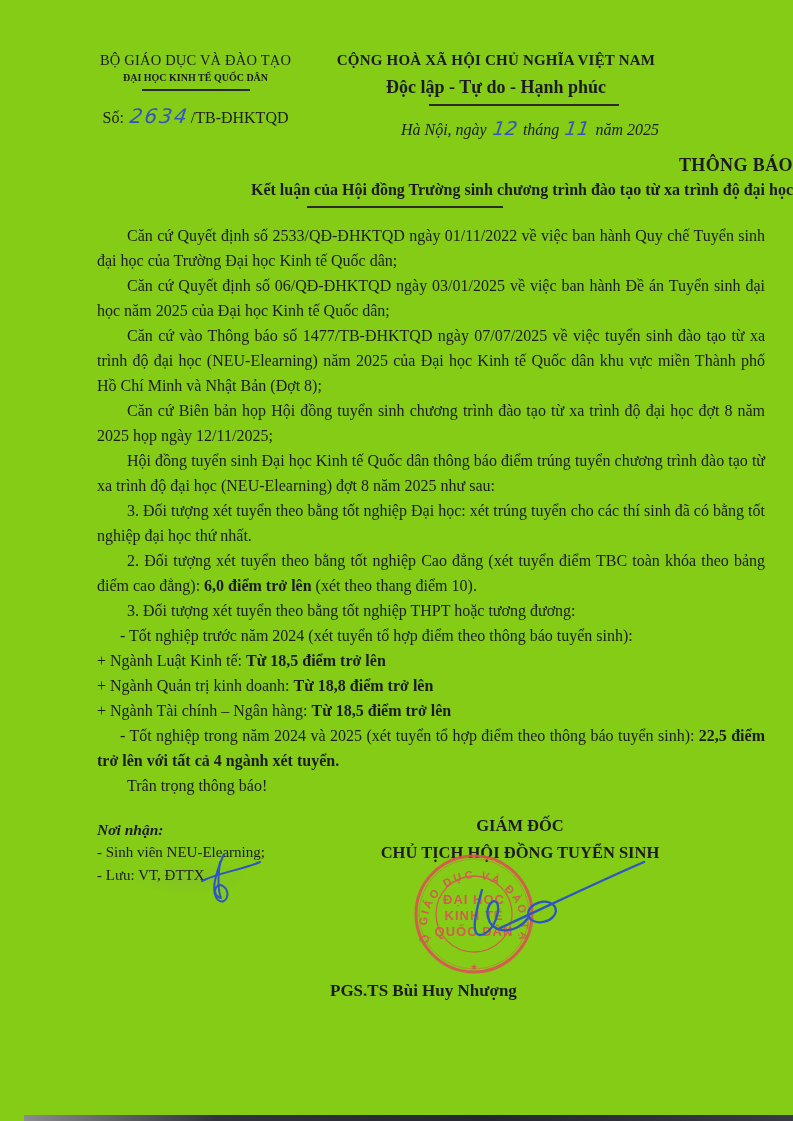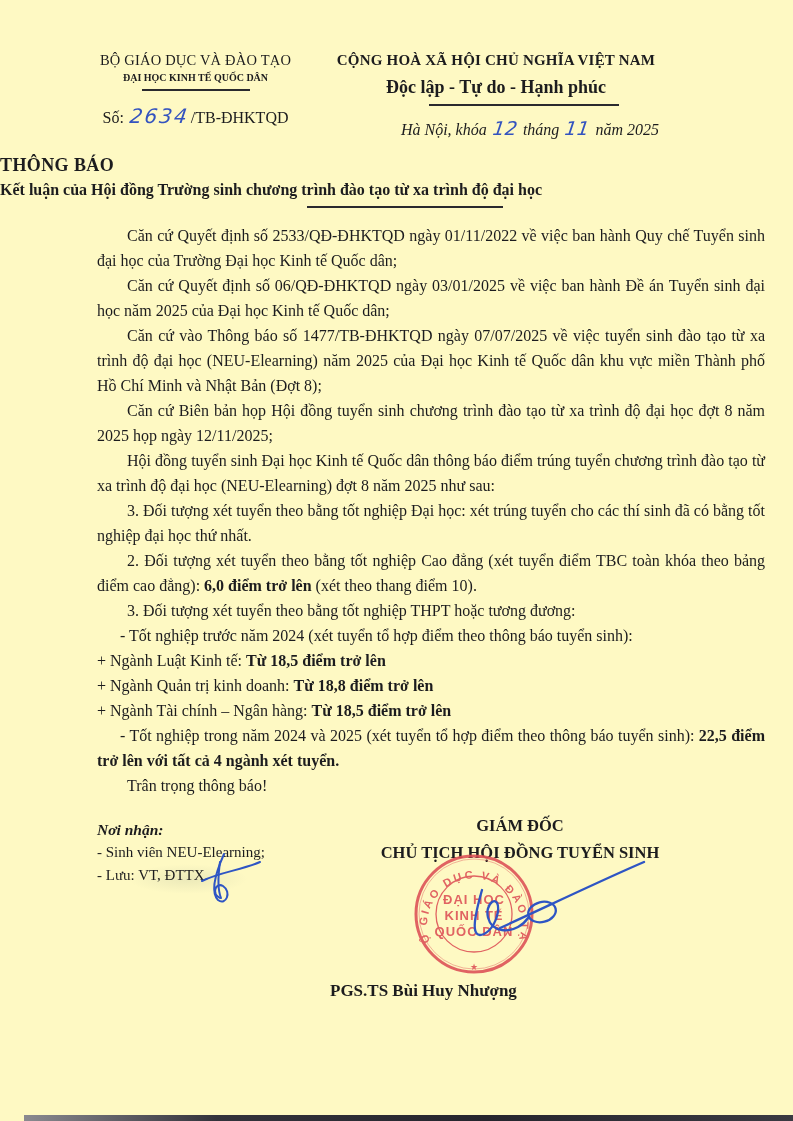--- a/index.html
+++ b/index.html
@@ -1,19 +1,19 @@
 <!DOCTYPE html>
 <html><head>
 <meta charset="utf-8">
 <style>
   html,body{margin:0;padding:0;background:#ffffff;}
   .page{
     position:relative;
     width:793px;height:1121px;
-    background:#fef9c3;
+    background:#84cc16;
     overflow:hidden;
     font-family:"Liberation Serif","DejaVu Serif",serif;
     color:#1c1c1e;
   }
   
   .doc-header{display:flex;padding-top:52px;}
   .hdr-left{width:235px;margin-left:78px;text-align:center;}
   .hdr-left .l1{font-size:14.5px;letter-spacing:.2px;}
   .hdr-left .l2{font-size:10px;font-weight:bold;margin-top:3px;}
   .rule{height:1.6px;background:#2a2a2e;margin:6px auto 0;}
@@ -26,21 +26,21 @@
   .date-line{margin-top:13px;font-size:16px;font-style:italic;transform:translateX(34px);}
   .hand{
     font-family:"DejaVu Sans",sans-serif;
     font-style:italic;font-weight:500;
     color:#3353bf;
     display:inline-block;transform:skewX(-8deg);
     font-size:19px;line-height:1;padding:0 2px;
   }
   .hand-num{font-size:20px;letter-spacing:2px;}
   
-  .title-block{text-align:left;margin-top:16px;}
+  .title-block{text-align:right;margin-top:16px;}
   .title-main{font-size:18px;font-weight:bold;letter-spacing:.4px;}
   .title-sub{font-size:16px;font-weight:bold;margin-top:5px;}
   .title-underline{width:196px;height:2px;background:#2a2a2e;margin:7px auto 0;transform:translateX(8px);}
   
   .doc-body{margin:15px 28px 0 97px;width:668px;font-size:16px;line-height:25px;text-align:justify;}
   .doc-body p{margin:0;}
   .para{text-indent:30px;}
   .dash{text-indent:23px;}
   .plus{margin-left:41px;text-indent:0;}
   b{font-weight:bold;}
@@ -73,21 +73,21 @@
       <div class="so-line">
         <span>Số:</span>
         <span class="hand hand-num">2634</span><span>/TB-ĐHKTQD</span>
       </div>
     </div>
     <div class="hdr-right">
       <div class="l1">CỘNG HOÀ XÃ HỘI CHỦ NGHĨA VIỆT NAM</div>
       <div class="l2">Độc lập - Tự do - Hạnh phúc</div>
       <div class="rule rule-right"></div>
       <div class="date-line">
-        <span>Hà Nội, khóa</span>
+        <span>Hà Nội, ngày</span>
         <span class="hand">12</span>
         <span>tháng</span>
         <span class="hand">11</span>
         <span>năm 2025</span>
       </div>
     </div>
   </div>
 
   <div class="title-block">
     <div class="title-main">THÔNG BÁO</div>

